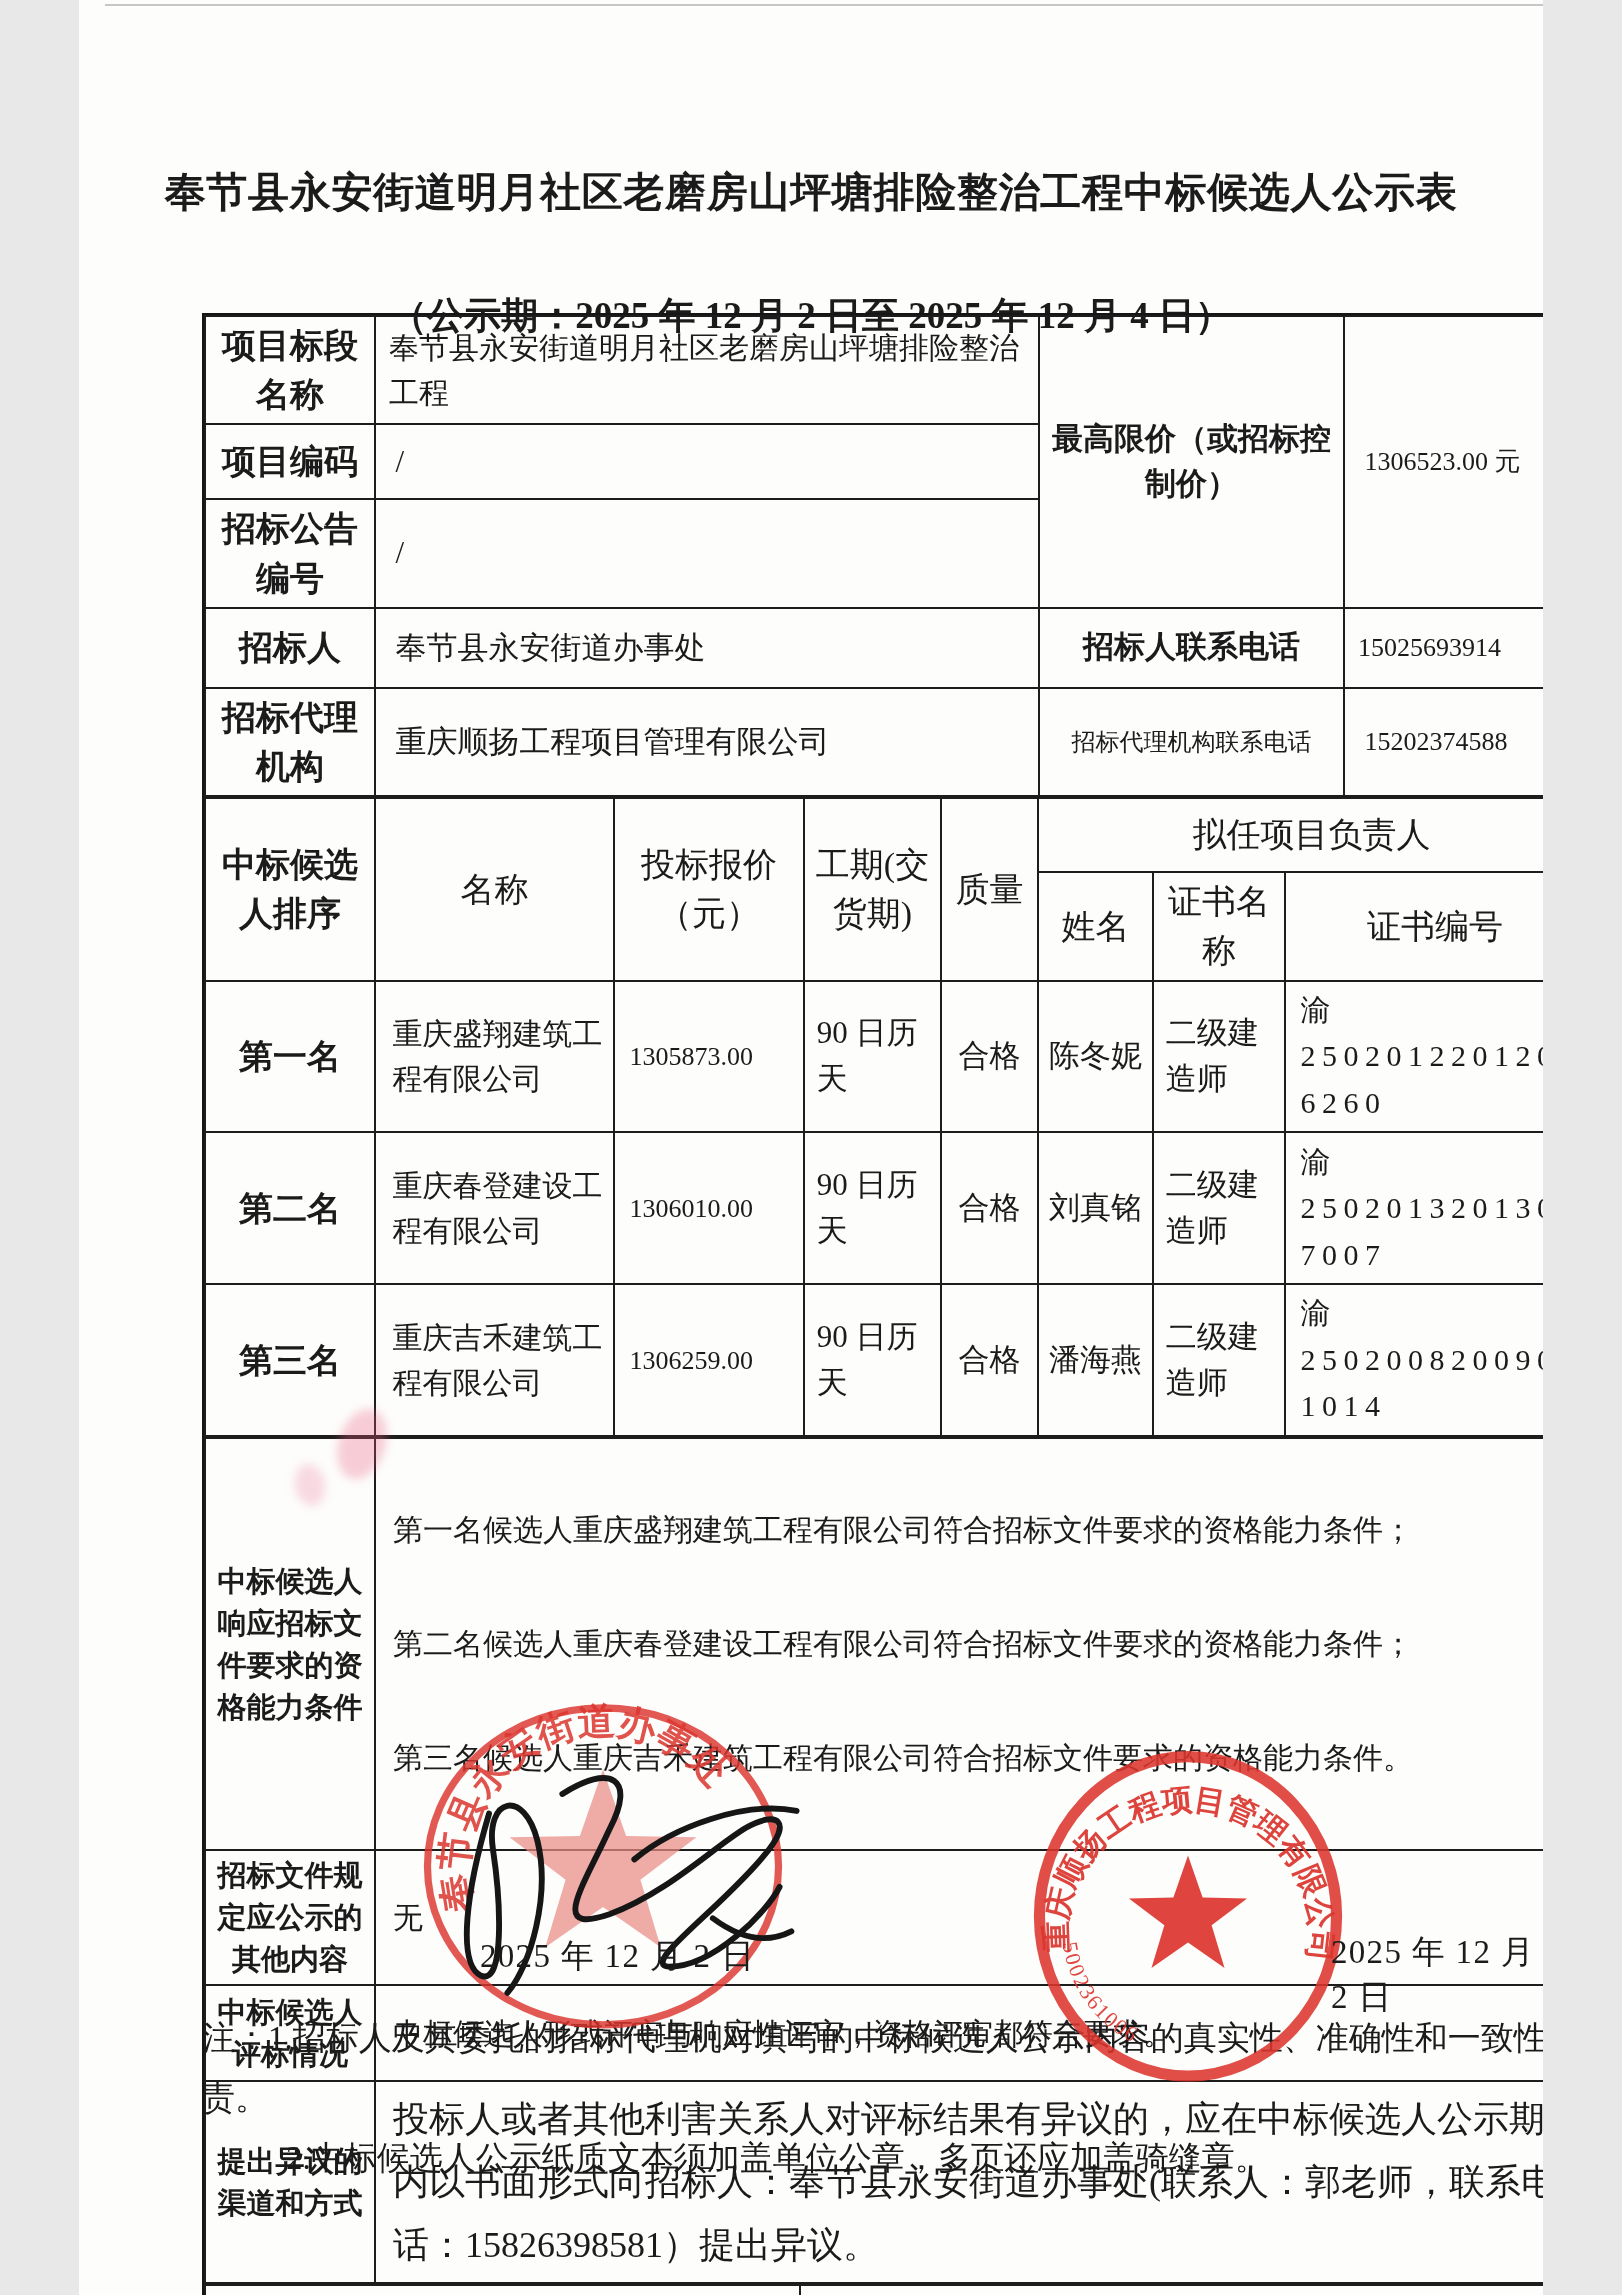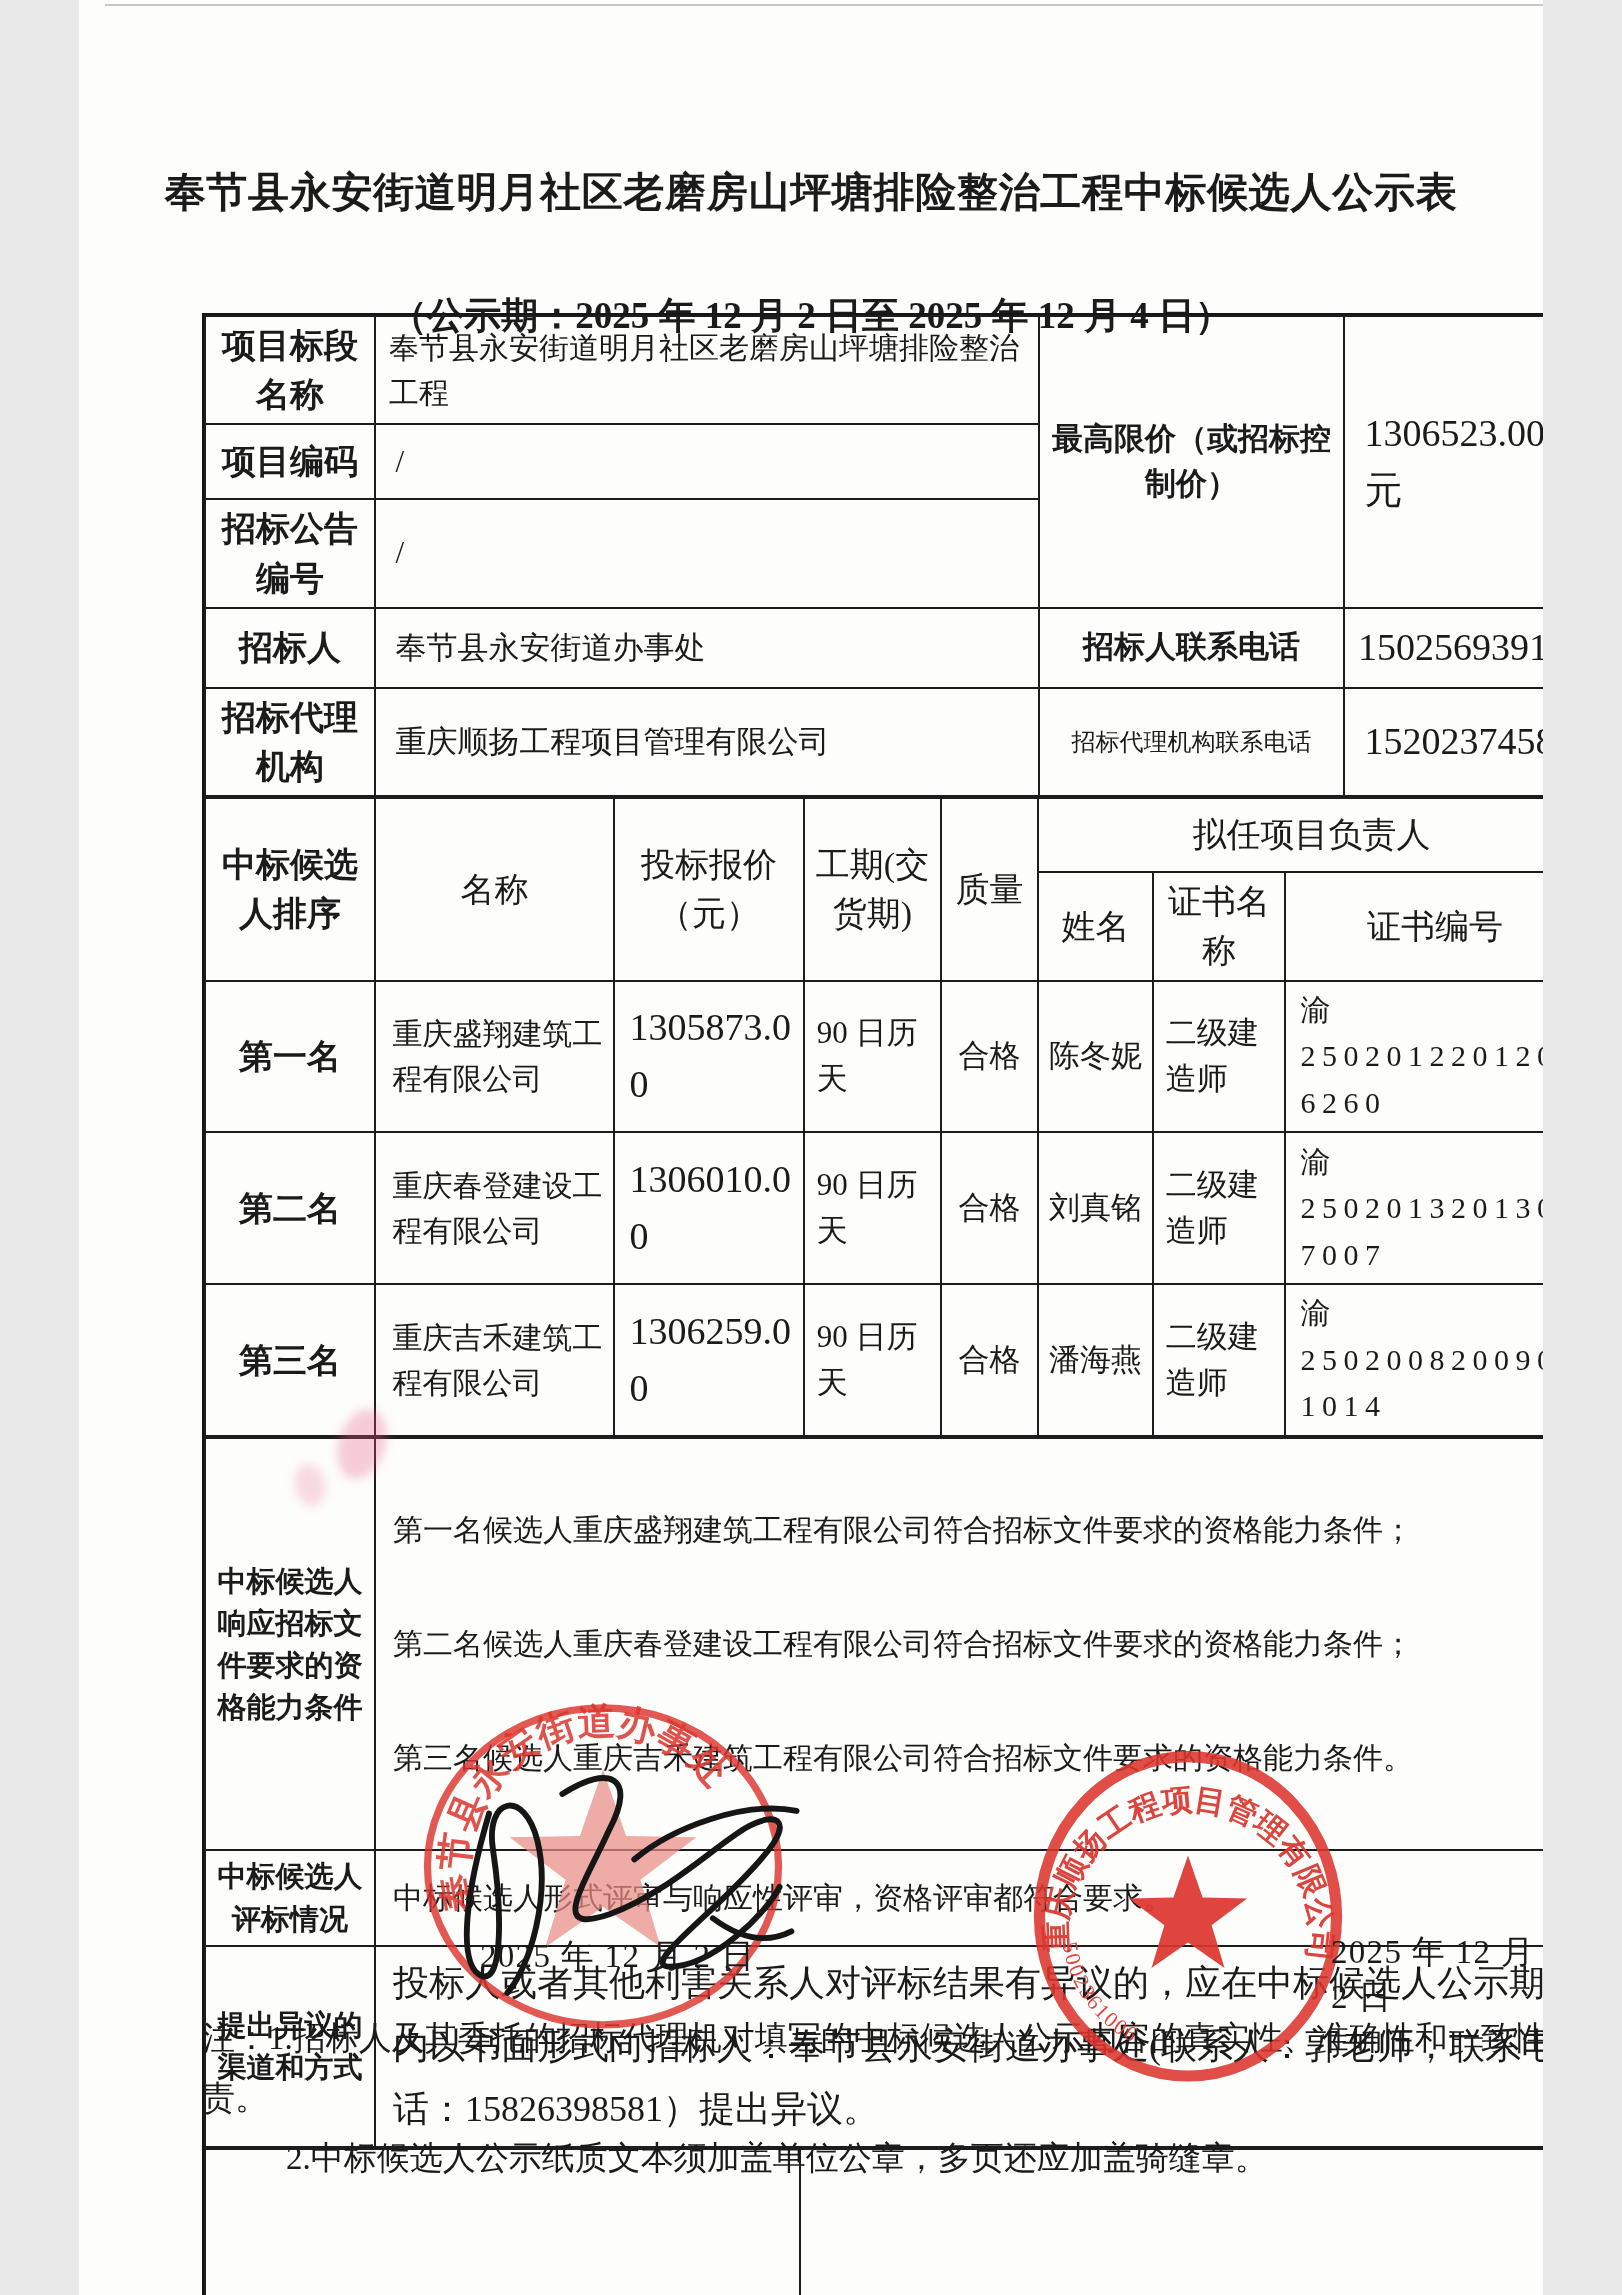--- a/index.html
+++ b/index.html
@@ -25,21 +25,21 @@
     border-left:2px solid #1d1d1d; border-right:2px solid #1d1d1d;
     vertical-align:middle; font-size:31px; line-height:1.5;
     white-space:pre-line; overflow:hidden; word-break:break-all;
   }
   .lbl{font-weight:bold; text-align:center; font-size:34px; padding:3.9px 6.5px; line-height:1.45;}
   .lbl.sm{font-size:29px;}
   .val{text-align:left; padding:5.2px 10.5px 5.2px 19.6px;}
   .val.tight{font-size:30px; padding-left:13px; padding-right:5.2px;}
   .ctr{text-align:center; padding:3.9px 7.9px;}
   .hdr{text-align:center; font-size:34px; padding:3.9px 6.5px; line-height:1.45;}
-  .num{font-size:38px;}
+  .num{font-size:26px;}
   .certno{font-size:30px; letter-spacing:6.5px; line-height:1.55; padding-left:14.4px;}
   .stamp-cell{vertical-align:top; padding:17px 13px 0 17px; font-size:30px; line-height:1.5;}
   .date{position:absolute; font-size:33px; letter-spacing:1.3px; z-index:4;}
   .date-left{left:401px; top:1934px;}
   .date-right{left:1252px; top:1930px;}
   .notes{position:absolute; left:123px; top:2008px; width:1387px; font-size:33px; line-height:1.82;}
   .notes .n2{padding-left:84px;}
   .overlay{position:absolute; left:0; top:0; width:1623px; height:2295px; pointer-events:none; z-index:3;}
   .seal{position:absolute;}
   .seal-left{left:338px; top:1696px; width:372px; height:346px;}
@@ -167,20 +167,24 @@
         </colgroup>
       <tbody>
           <tr style="height:181px">
         <td class="lbl sm">中标候选人响应招标文件要求的资格能力条件</td>
         <td class="val" style="font-size:30px;line-height:1.9;padding-left:17px">
           <div>第一名候选人重庆盛翔建筑工程有限公司符合招标文件要求的资格能力条件；</div>
           <div>第二名候选人重庆春登建设工程有限公司符合招标文件要求的资格能力条件；</div>
           <div>第三名候选人重庆吉禾建筑工程有限公司符合招标文件要求的资格能力条件。</div>
         </td>
       </tr>
+      <tr style="height:123px">
+        <td class="lbl sm">招标文件规定应公示的其他内容</td>
+        <td class="val" style="font-size:30px;padding-left:17px">无</td>
+      </tr>
       <tr style="height:96px">
         <td class="lbl sm">中标候选人评标情况</td>
         <td class="val" style="font-size:30px;padding-left:17px">中标候选人形式评审与响应性评审，资格评审都符合要求。</td>
       </tr>
       <tr style="height:156px">
         <td class="lbl sm">提出异议的渠道和方式</td>
         <td class="val" style="font-size:36px;line-height:1.75;padding-left:17px;padding-right:8px">投标人或者其他利害关系人对评标结果有异议的，应在中标候选人公示期内以书面形式向招标人：奉节县永安街道办事处(联系人：郭老师，联系电话：15826398581）提出异议。</td>
       </tr>
     </tbody>
       </table>

